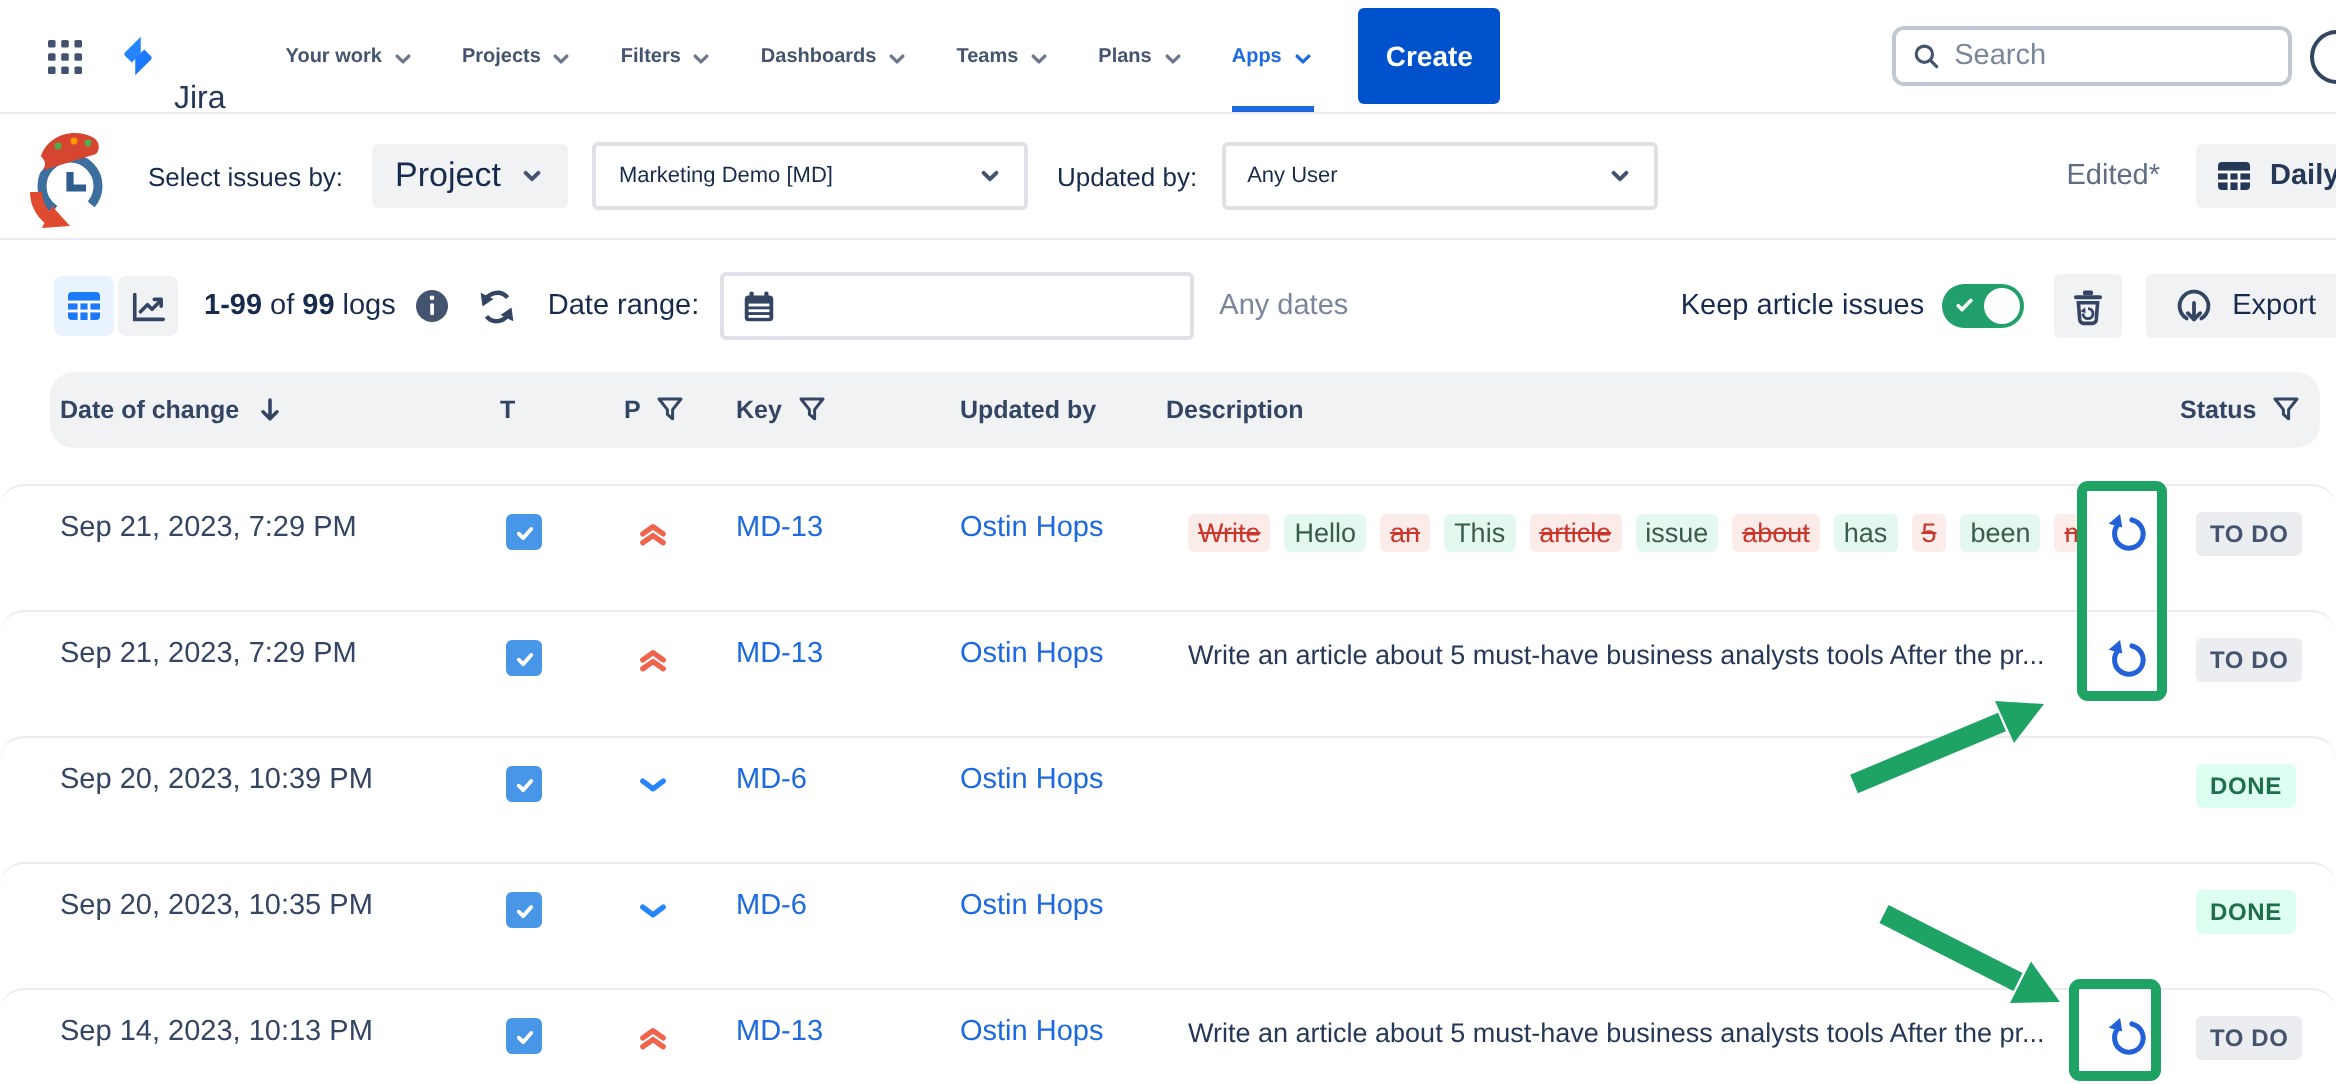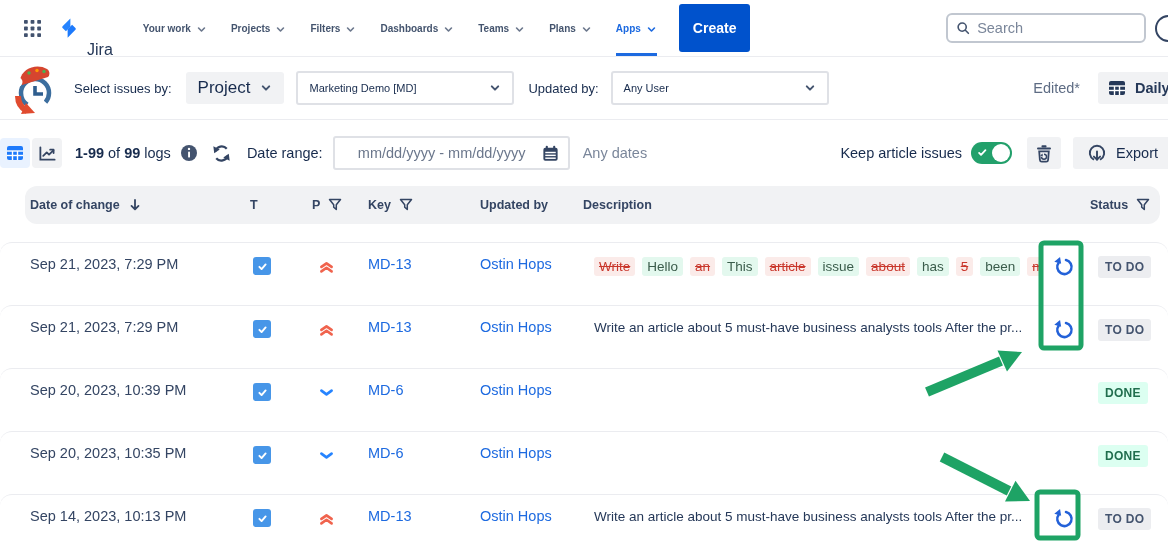--- a/index.html
+++ b/index.html
@@ -32,21 +32,21 @@
   .dd-gray{margin-left:14px;height:32px;padding:0 12px;background:var(--ctrl);border-radius:3px;display:flex;align-items:center;gap:10px;
            font-size:17px;color:#172B4D;cursor:pointer;}
   .dd-gray .chev,.select .chev{color:#44546F;}
   .select{margin-left:12px;width:218px;height:34px;border:2px solid var(--border);border-radius:3px;background:#fff;
           display:flex;align-items:center;justify-content:space-between;padding:0 11px;font-size:11px;color:#172B4D;cursor:pointer;}
   .edited{margin-left:auto;font-size:14.5px;color:#5E6C84;}
   .daily-btn{flex-shrink:0;margin-left:18px;margin-right:-42px;width:112px;height:32px;background:var(--ctrl);border:none;border-radius:3px;
              display:flex;align-items:center;gap:9px;padding:0 10px;font-size:14.5px;font-weight:700;color:var(--navy);cursor:pointer;}
 
   
-  .toolbar{height:66px;display:flex;align-items:center;}
+  .toolbar{height:66px;display:flex;align-items:center;padding-left:27px;}
   .view-toggle{display:flex;gap:2px;}
   .view-btn{width:30px;height:30px;border:none;border-radius:4px;display:flex;align-items:center;justify-content:center;cursor:pointer;}
   .view-btn.table-view{background:#E9F2FF;}
   .view-btn.chart-view{background:var(--ctrl);}
   .logs{margin-left:13px;font-size:14.5px;color:#172B4D;display:flex;gap:4px;}
   .logs b{font-weight:700;}
   .icon-btn{background:none;border:none;display:flex;align-items:center;justify-content:center;cursor:pointer;}
   .info-btn{margin-left:9px;}
   .refresh-btn{margin-left:13px;}
   .dr-label{margin-left:15px;font-size:14.5px;color:#172B4D;}
@@ -261,21 +261,20 @@
     <button class="icon-btn refresh-btn">
       <svg width="21" height="21" viewBox="0 0 20 20">
         <path d="M15 5.5A6.3 6.3 0 0 0 4.1 7.9" fill="none" stroke="#344563" stroke-width="2.1"></path>
         <polygon points="2.2,3.2 3.1,9.8 8.3,6.2" fill="#344563"></polygon>
         <path d="M5 14.5A6.3 6.3 0 0 0 15.9 12.1" fill="none" stroke="#344563" stroke-width="2.1"></path>
         <polygon points="17.8,16.8 16.9,10.2 11.7,13.8" fill="#344563"></polygon>
       </svg>
     </button>
     <span class="dr-label">Date range:</span>
     <div class="dr-input">
-      <input type="text" placeholder="mm/dd/yyyy - mm/dd/yyyy" style="">
       <svg width="19" height="19" viewBox="0 0 20 20">
         <rect x="2.5" y="4" width="15" height="13.5" rx="2" fill="#344563"></rect>
         <rect x="5" y="1.8" width="2.2" height="4" rx="1" fill="#344563"></rect>
           <rect x="12.8" y="1.8" width="2.2" height="4" rx="1" fill="#344563"></rect>
         <g fill="#fff">
             <rect x="4.5" y="8.2" width="11" height="1.5"></rect>
             <rect x="4.5" y="11.2" width="11" height="1.5"></rect>
             <rect x="4.5" y="14.2" width="11" height="1.5"></rect>
           </g>
       </svg>

